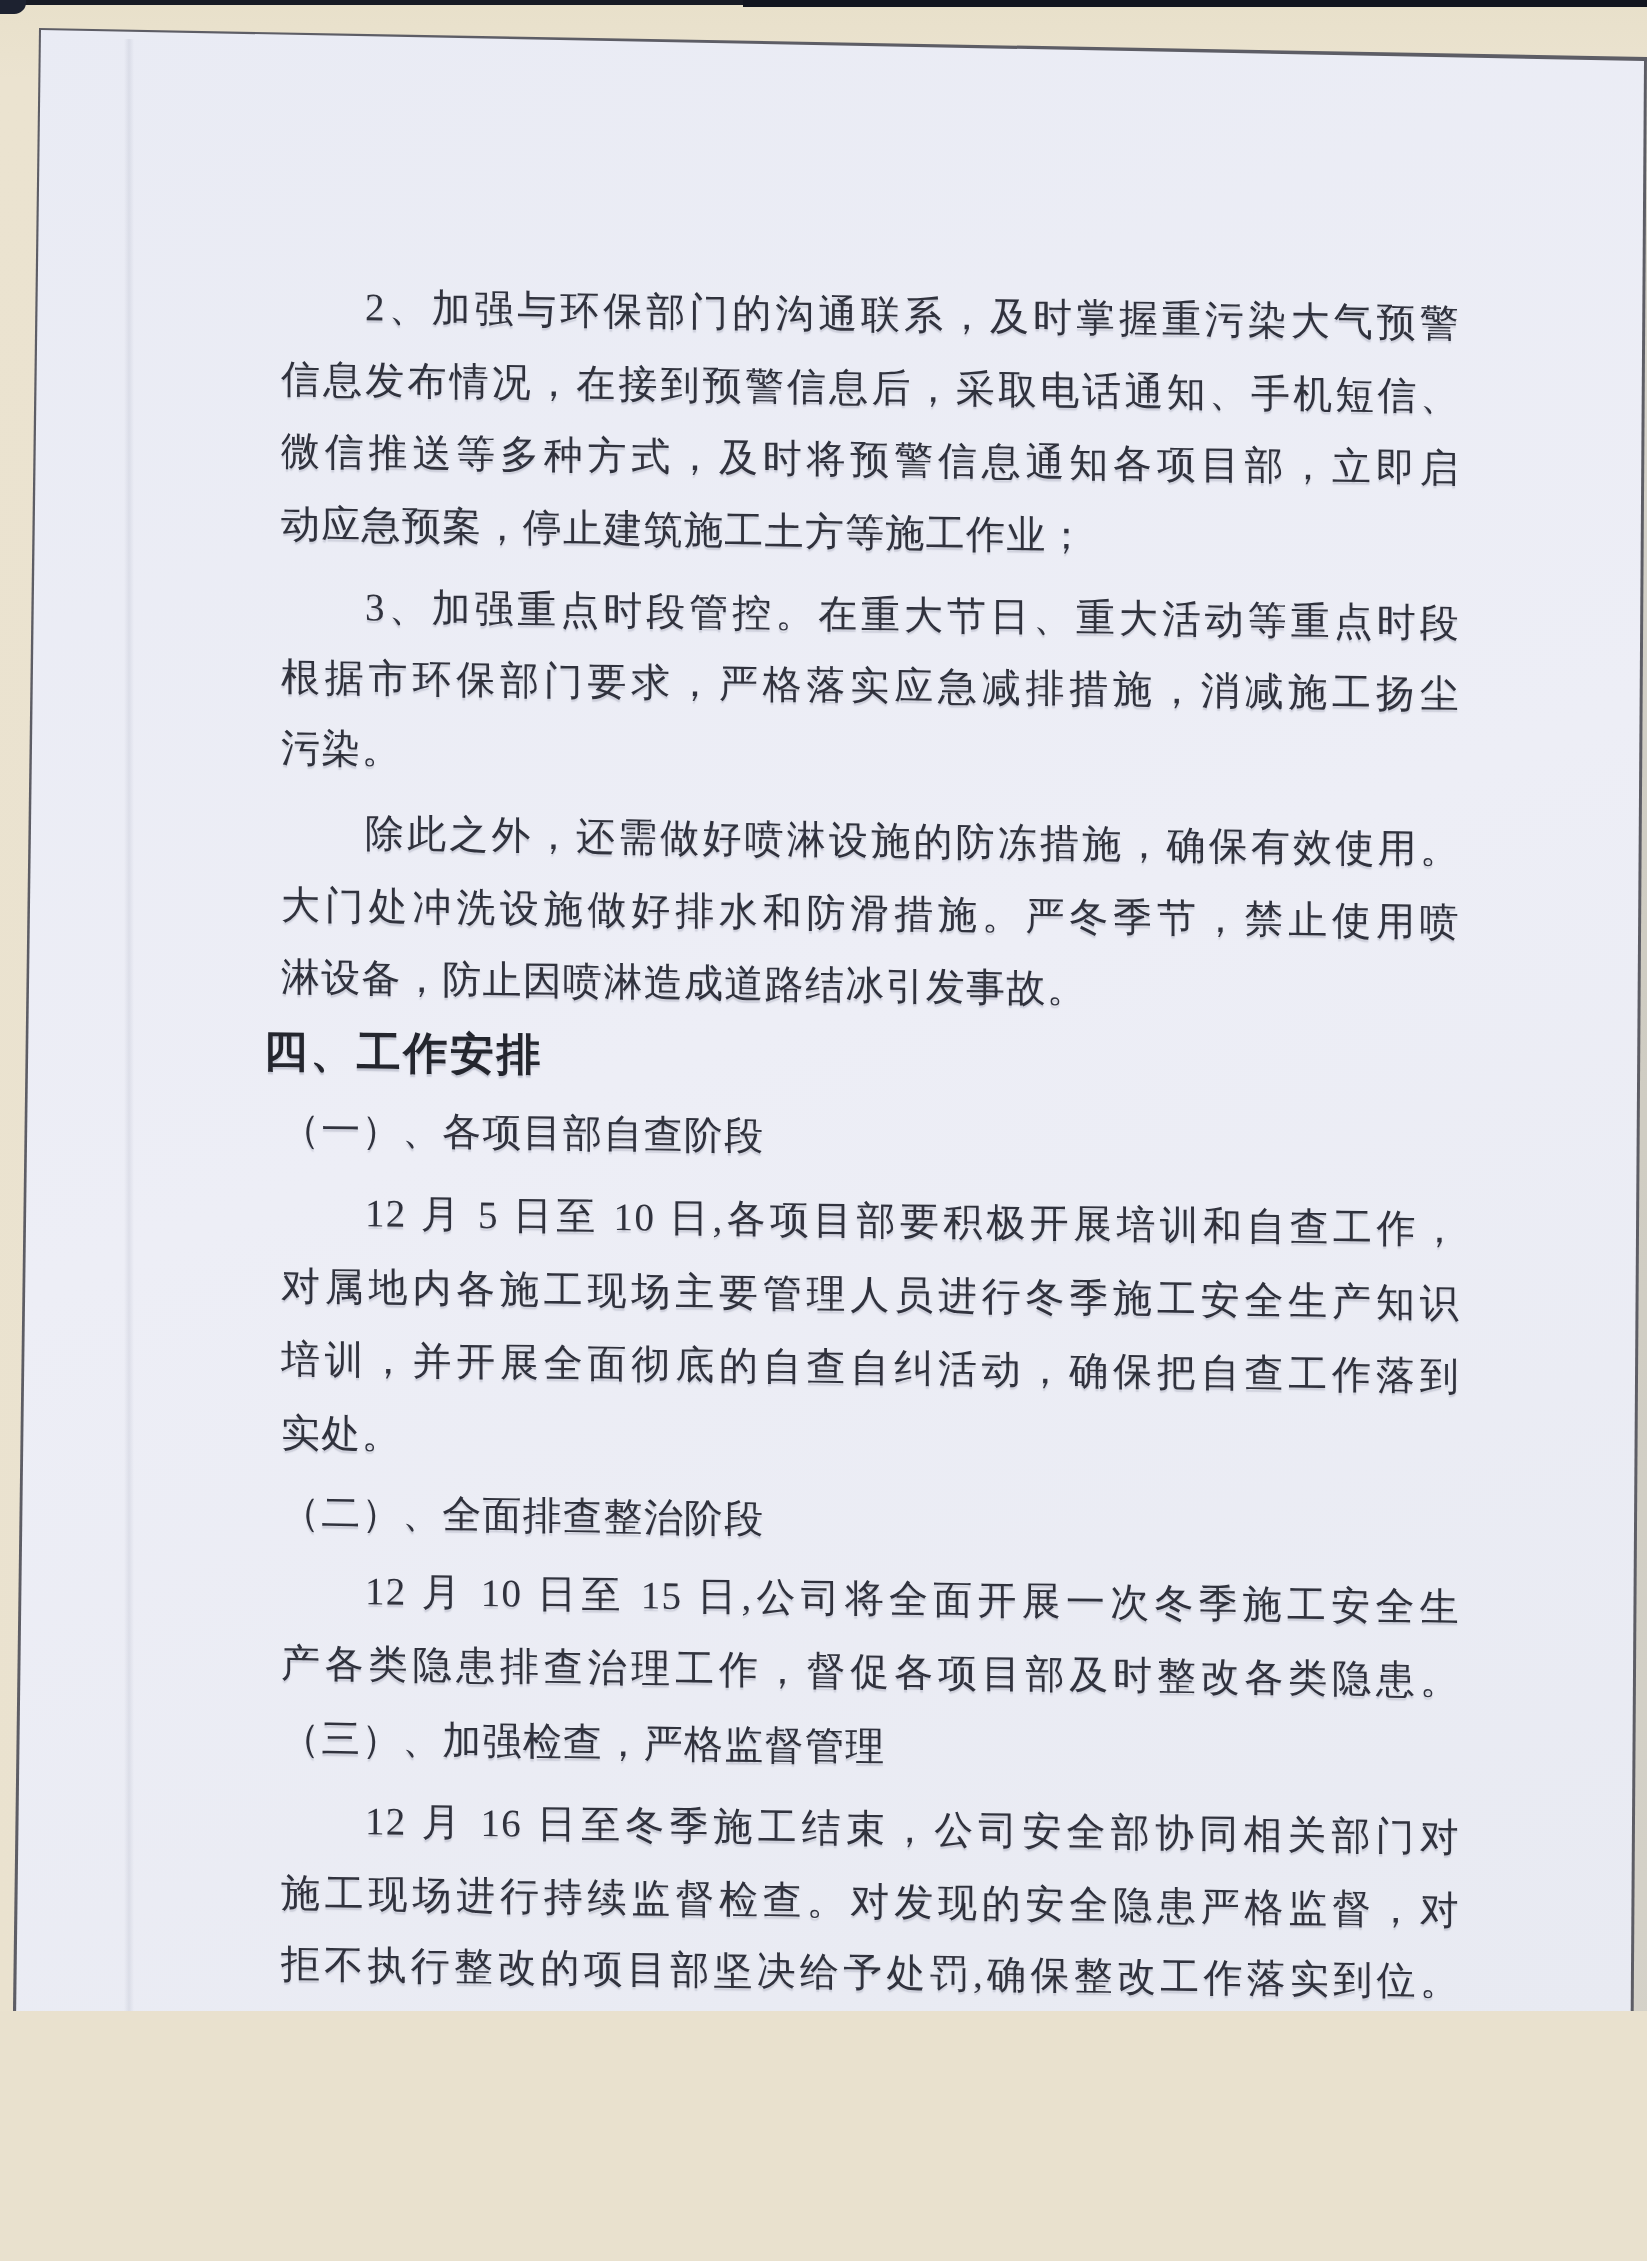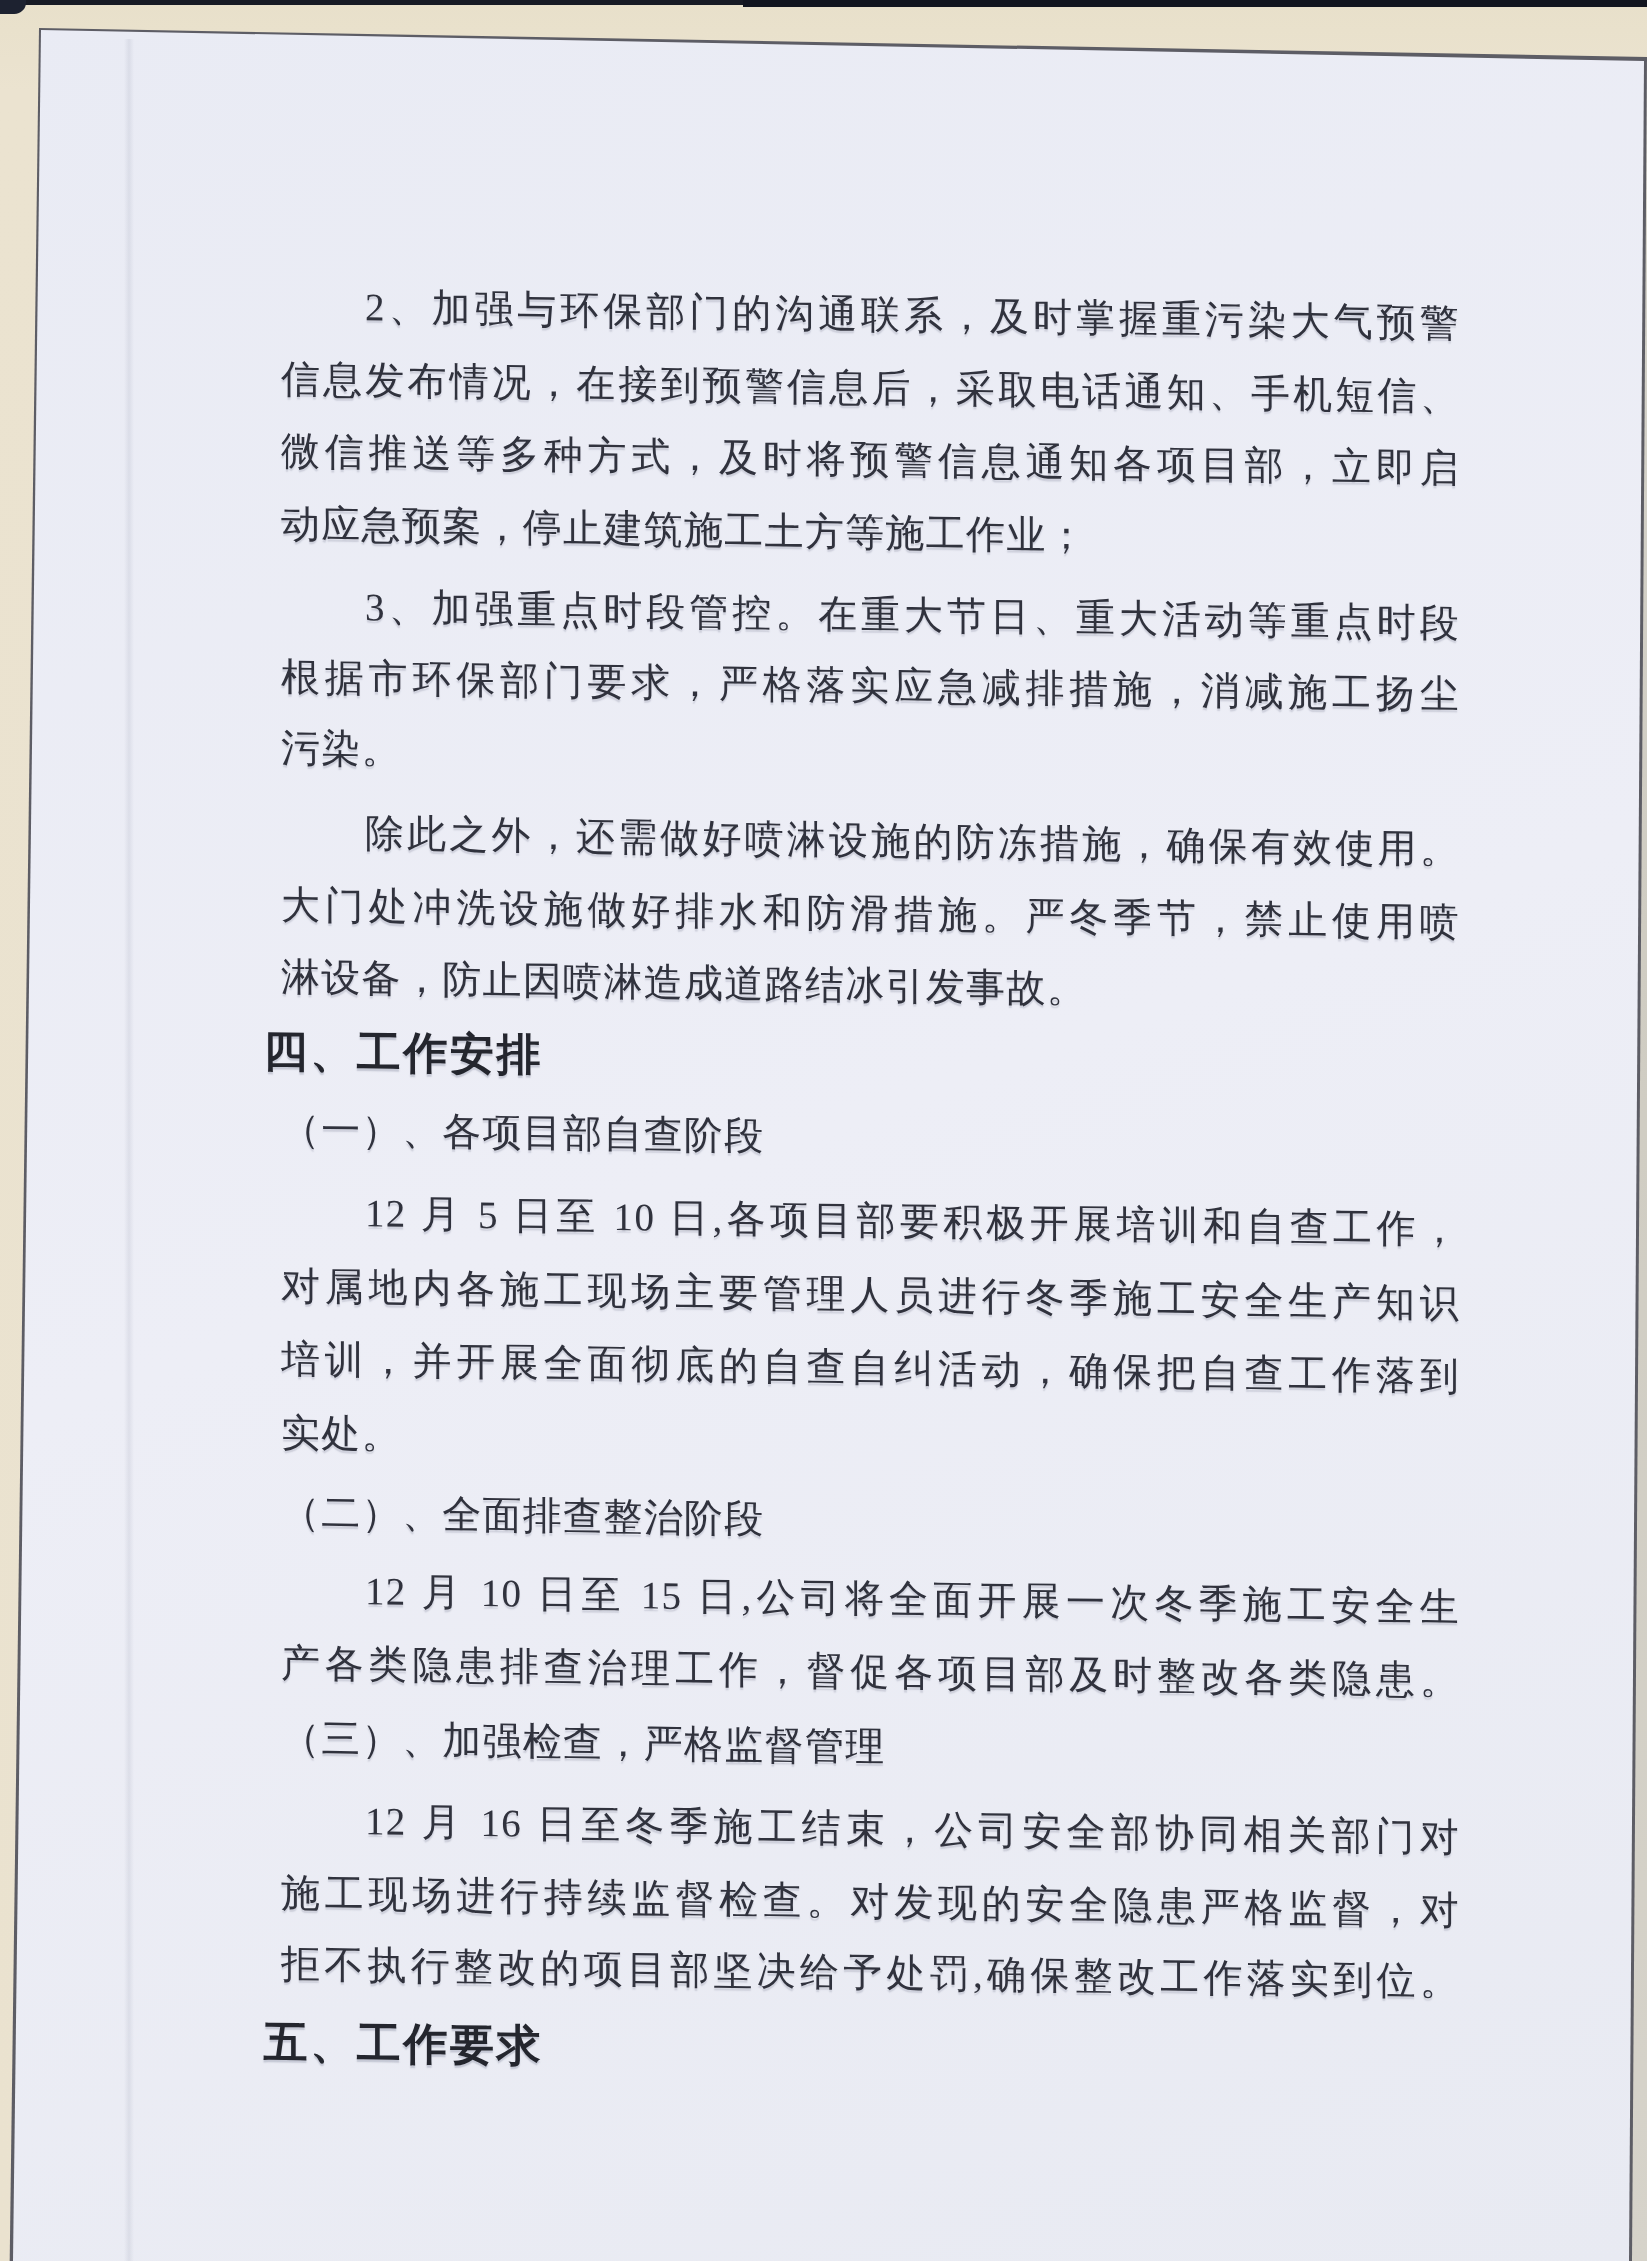--- a/index.html
+++ b/index.html
@@ -2,21 +2,21 @@
 <html style="font-size:10.3px"><head>
 <meta charset="utf-8">
 <style>
   html,body{margin:0;padding:0;}
   body{
     width:1647px;height:2261px;
     overflow:hidden;
     background:#e9e1ce;
     font-family:"Liberation Serif","DejaVu Serif",serif;
   }
-  #canvas{position:relative;width:1647px;height:2261px;overflow:hidden;}
+  #canvas{position:relative;width:1647px;height:2011px;overflow:hidden;}
 
   
   .scan-bg{
     position:absolute;inset:0;
     background:linear-gradient(180deg,#e8e0ca 0%,#ebe3d0 4%,#eae2cf 100%);
   }
   
   .right-sliver{
     position:absolute;left:1618px;top:57px;width:29px;height:2204px;
     background:linear-gradient(180deg,#d8d5cd 0%,#cfccc2 40%,#d6d3ca 100%);

